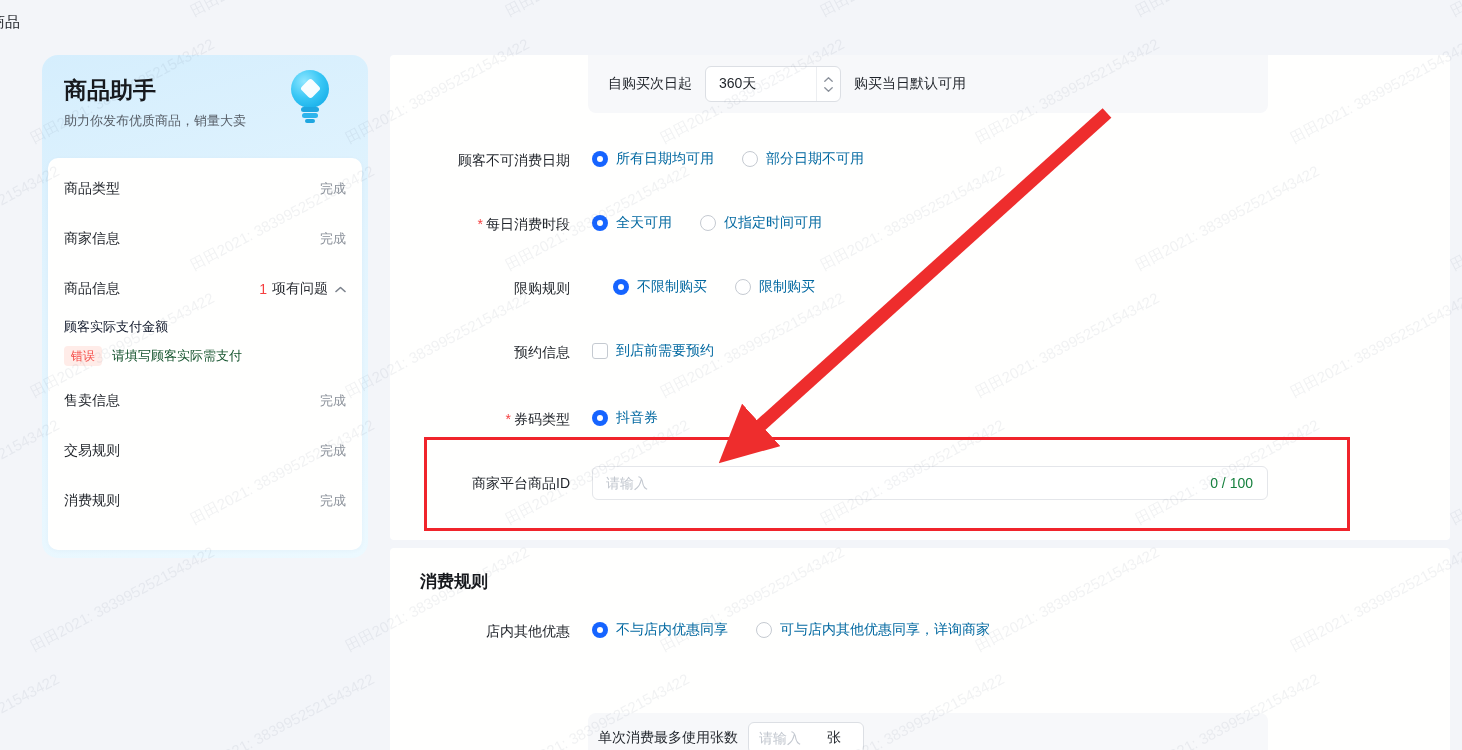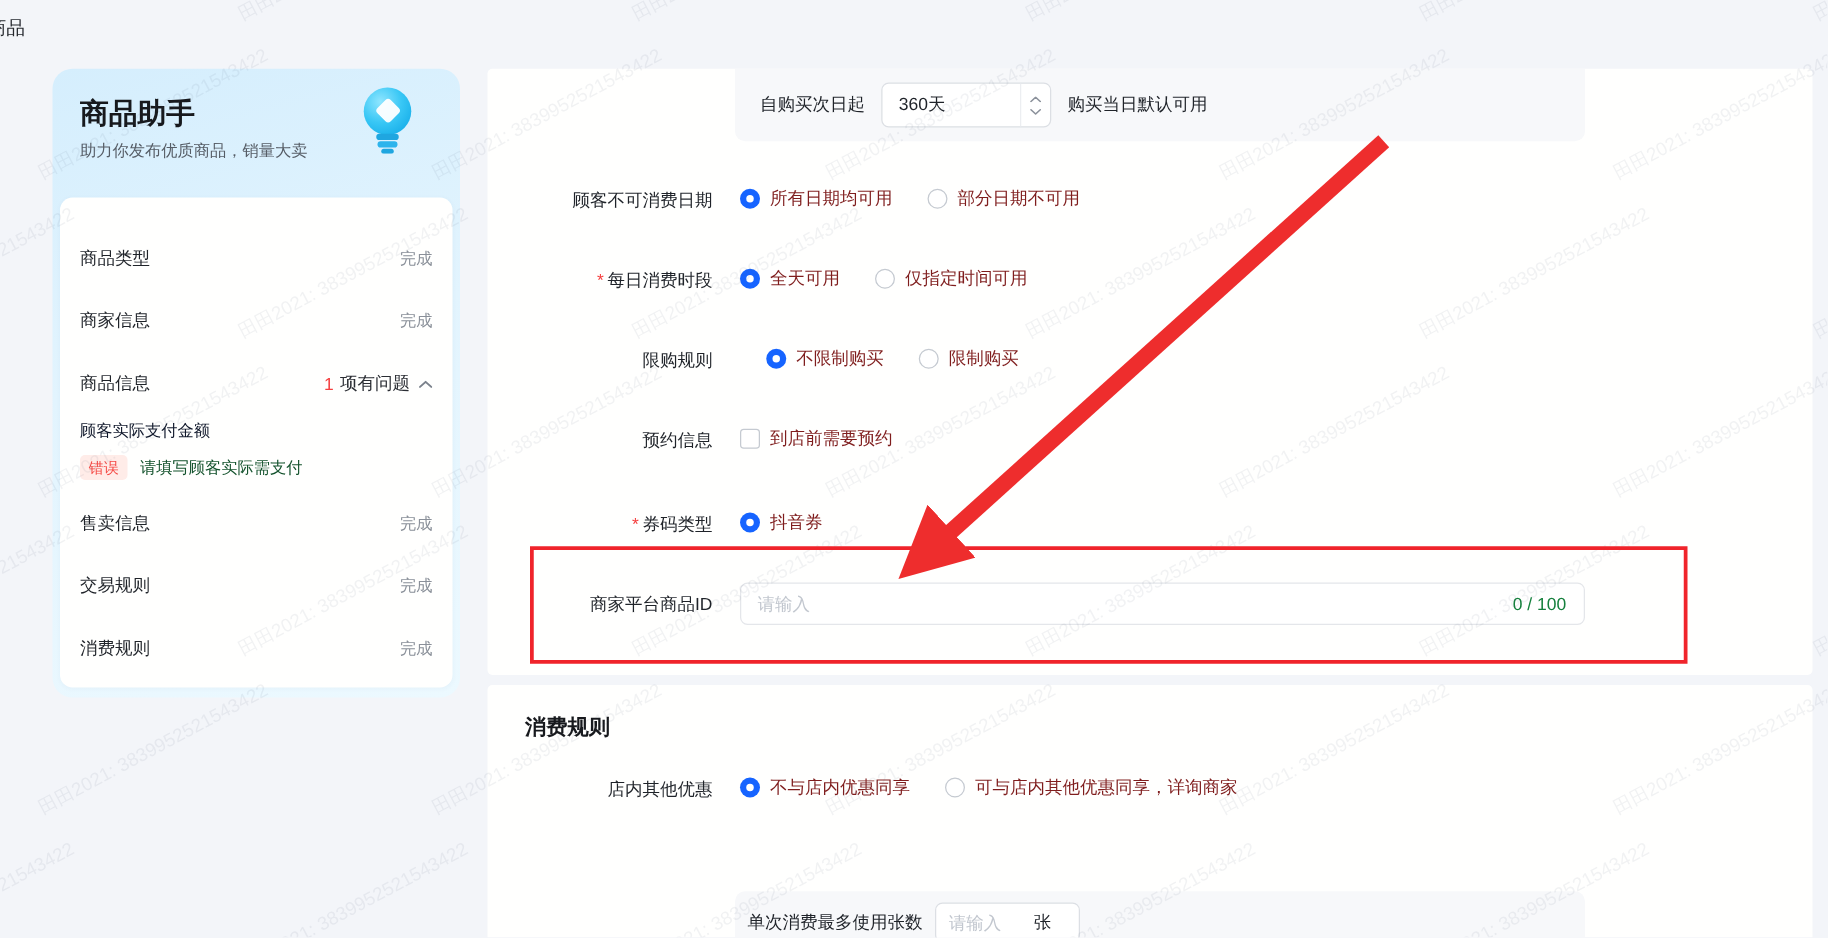--- a/index.html
+++ b/index.html
@@ -30,21 +30,21 @@
     position:absolute; left:42px; top:55px; width:326px; height:503px;
     border-radius:16px; z-index:1;
     background:linear-gradient(165deg,#d5eefd 0%,#e2f4fe 45%,#ecf9ff 100%);
   }
   .assist-title { position:absolute; left:22px; top:20px; font-size:23px; font-weight:bold; color:#17191d; }
   .assist-sub { position:absolute; left:22px; top:57px; font-size:13px; color:#565d66; }
   .bulb { position:absolute; right:32px; top:12px; width:52px; height:56px; }
 
   .assist-panel {
     position:absolute; left:6px; right:6px; top:103px; bottom:8px;
-    background:#fffffe; border-radius:10px; padding:24px 16px 0 16px;
+    background:#fffffe; border-radius:10px; padding:6px 16px 0 16px;
     box-shadow:0 1px 4px rgba(40,80,120,0.04);
   }
   .a-row { height:50px; display:flex; align-items:center; justify-content:space-between; }
   .a-label { font-size:14px; font-weight:500; color:#1f2329; }
   .a-status { font-size:13px; color:#8a9099; }
   .a-issue { display:flex; align-items:center; font-size:14px; }
   .a-issue .cnt { color:#f53f3f; }
   .a-issue .txt { color:#2a2d33; margin-left:5px; }
   .a-issue .chev { margin-left:7px; display:inline-flex; }
   .a-err { padding:2px 0 10px 0; }
@@ -86,21 +86,21 @@
   .gp-note { margin-left:13px; font-size:14px; color:#1f2329; }
 
   .form-row { position:absolute; left:0; width:100%; display:flex; align-items:flex-start; }
   .row-label {
     width:180px; text-align:right; font-size:14px; color:#1f2329; line-height:20px;
     flex:0 0 180px;
   }
   .req { color:#f53f3f; margin-right:3px; }
   .row-ctrl { margin-left:22px; display:flex; align-items:center; gap:28px; }
   .opt { display:flex; align-items:center; gap:8px; cursor:pointer; }
-  .opt-label { font-size:14px; color:#7f1d1d; }
+  .opt-label { font-size:14px; color:#0369a1; }
 
   .radio { width:16px; height:16px; border-radius:50%; position:relative; flex:0 0 16px; }
   .radio.on { background:#1664ff; }
   .radio.on::after {
     content:""; position:absolute; left:5px; top:5px; width:6px; height:6px;
     border-radius:50%; background:#fff;
   }
   .radio.off { background:#fff; border:1px solid #c5cad1; }
   .checkbox { width:16px; height:16px; border:1px solid #c5cad1; border-radius:3px; background:#fff; flex:0 0 16px; }
 

